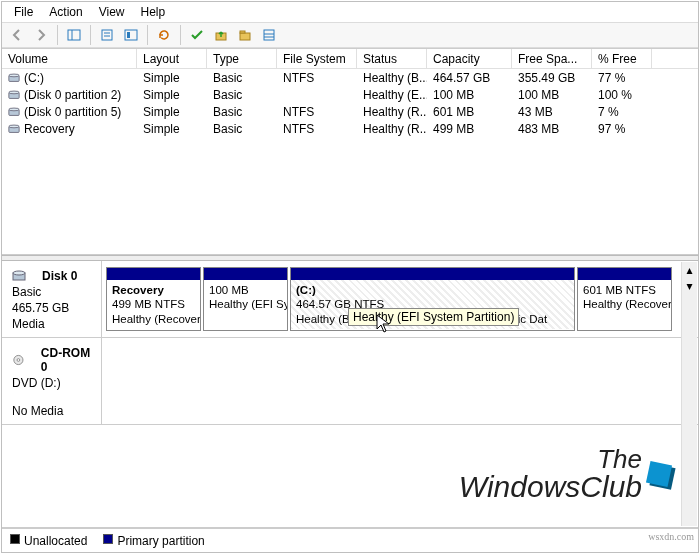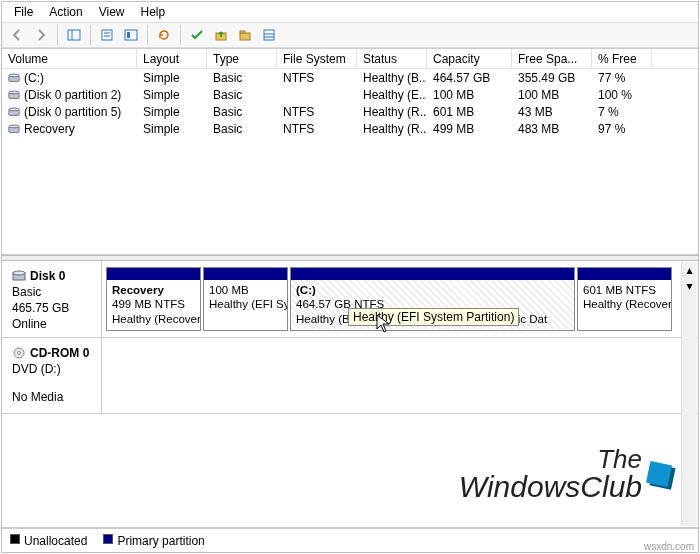--- a/index.html
+++ b/index.html
@@ -44,40 +44,40 @@
   .col-st  { width: 70px; }
   .col-cap { width: 85px; }
   .col-free{ width: 80px; }
   .col-pct { width: 60px; }
   
   .splitter { height: 6px; background: #eee; border-top:1px solid #bbb; border-bottom:1px solid #bbb; }
   
   .gview { flex: 1; overflow-y: auto; border-bottom:1px solid #ccc; position: relative; }
   .diskrow { display: flex; border-bottom: 1px solid #ccc; min-height: 76px; background:#fff; }
   .disklabel { width: 100px; padding: 8px 6px 6px 10px; border-right: 1px solid #ccc; background:#fff; }
-  .disklabel .di { display:flex; align-items:center; gap:4px; font-weight:bold; }
+  .disklabel .di { display:flex; align-items:center; gap:16px; font-weight:bold; }
   .disklabel .dline { margin-top:2px; }
   .partarea { flex:1; padding:6px 4px 6px 4px; display:flex; gap:2px; position:relative;}
   .part { border:1px solid #888; display:flex; flex-direction:column; min-width:0;}
   .part .bar { height:12px; background:#00008b; }
   .part .pbody { padding:3px 5px; font-size:11.5px; line-height:1.25; overflow:hidden; white-space:nowrap; }
   .part.hatched .pbody { background: repeating-linear-gradient(45deg,#eee,#eee 2px,#fff 2px,#fff 5px); }
   
   .legend { height: 24px; border-top:1px solid #ccc; display:flex; align-items:center; gap:16px; padding:0 8px; background:#fff;}
   .legend .item { display:flex; align-items:flex-start; gap:4px; }
   .sw { width:10px; height:10px; border:1px solid #555;}
   .sw.un { background:#000; }
   .sw.pp { background:#00008b; }
   
   .tooltip { position:absolute; left:246px; top:47px; background:#ffffe1; border:1px solid #888; padding:1px 4px; font-size:12px; white-space:nowrap; z-index:20; }
   .cursor { position:absolute; left:274px; top:53px; z-index:30; }
   
   .wm { position:absolute; right:30px; bottom:52px; font-size:26px; color:#222; font-style:italic; font-family:"Segoe UI", sans-serif; display:flex; align-items:center; gap:6px;}
   .wm .sq { width:22px; height:22px; background:#0c93d0; transform:rotate(12deg); box-shadow:4px 2px 0 0 #065a80; }
-  .attrib { position:absolute; right:6px; bottom:2px; font-size:10px; color:#999; }
+  .attrib { position:absolute; right:6px; bottom:12px; font-size:10px; color:#999;font-family:Liberation Serif, serif; }
   
   .sbar { position:absolute; right:1px; top:1px; width:16px; bottom:1px; background:#f0f0f0; border-left:1px solid #ddd;}
   .sbar .up,.sbar .dn{height:16px;display:flex;align-items:center;justify-content:center;}
 </style>
 </head>
 <body>
 
 <div class="outer">
 
   <div class="menubar">
@@ -238,21 +238,21 @@
         <div class="disklabel">
           <div class="di">
             <svg width="14" height="12" viewBox="0 0 14 12">
               <rect x="1" y="3" width="12" height="7" fill="#b8c8d8" stroke="#667"></rect>
               <ellipse cx="7" cy="3" rx="6" ry="2" fill="#dde8f0" stroke="#667"></ellipse>
             </svg>
             <span>Disk 0</span>
           </div>
           <div class="dline">Basic</div>
           <div class="dline">465.75 GB</div>
-          <div class="dline" style="margin-top:2px">Online</div>
+          <div class="dline" style="margin-top:2px">Media</div>
         </div>
         <div class="partarea">
           <div class="part" style="width: 95px;">
             <div class="bar"></div>
             <div class="pbody"><b>Recovery</b><br>499 MB NTFS<br>Healthy (Recovery Pa</div>
           </div>
           <div class="part" style="width: 85px;">
             <div class="bar"></div>
             <div class="pbody">100 MB<br>Healthy (EFI System P</div>
           </div>

